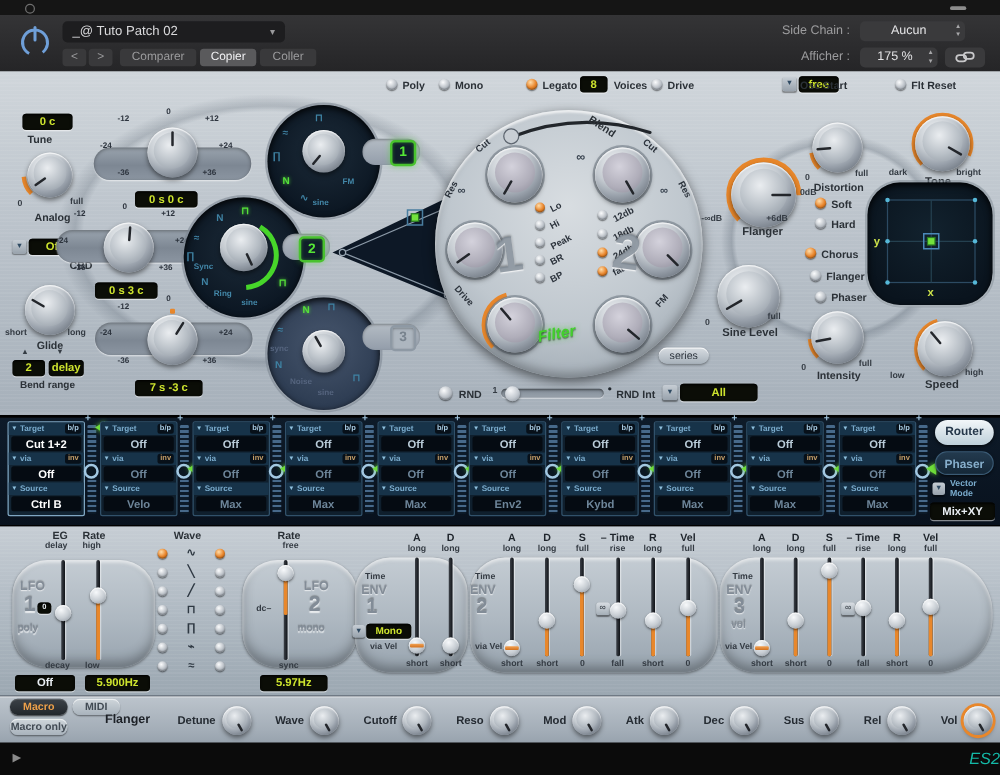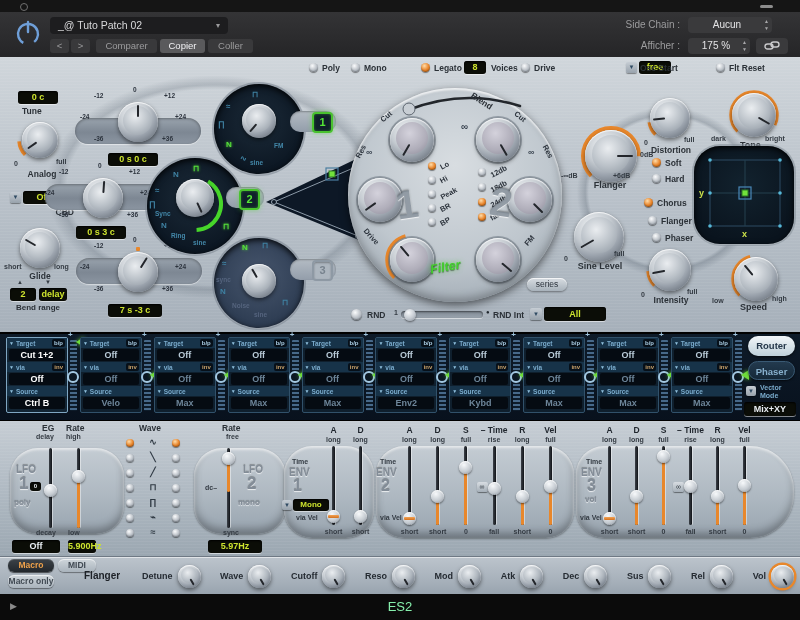--- a/index.html
+++ b/index.html
@@ -151,21 +151,21 @@
         background:linear-gradient(180deg,#bcc4cc,#a4aeb8 70%,#97a2ad);box-shadow:inset 0 1px 0 rgba(255,255,255,.55);}
   .mbtn{position:absolute;height:13px;border-radius:6px;font-size:8.5px;font-weight:bold;text-align:center;line-height:13px;
         background:linear-gradient(#cfd6db,#a9b3bc);color:#424b54;box-shadow:0 1px 1px rgba(0,0,0,.4), inset 0 1px 0 rgba(255,255,255,.6);}
   .mbtn.dark{background:linear-gradient(#3c4248,#22272c);color:#eda04a;box-shadow:0 1px 1px rgba(0,0,0,.6), inset 0 1px 0 rgba(255,255,255,.15);}
   .mks{position:absolute;left:142px;top:561px;width:652px;height:30px;display:flex;justify-content:space-between;align-items:center;}
   .mk-item{display:flex;align-items:center;gap:5px;}
   .mk-label{font-size:9px;font-weight:bold;color:#252b32;}
   .mk-knob{position:relative;width:23px;height:23px;}
   .mk-knob.accent{box-shadow:0 0 0 2.5px #e8872b, 0 2px 4px rgba(0,0,0,.5), inset 0 1px 1px rgba(255,255,255,.85);}
   .footer{left:0;top:594px;width:800px;height:26px;background:#0b0b0b;}
-  .es2{left:0;top:599px;width:800px;text-align:center;font-size:13px;color:#86efac;}
+  .es2{left:0;top:599px;width:800px;text-align:right;font-size:13px;color:#14b8a6;font-style:italic;}
   .fplay{left:10px;top:601px;font-size:9px;color:#8a8a8a;}
 </style>
 </head>
 <body>
 
 <div id="app">
 
   <div class="abs titlebar"></div>
   <span class="abs win-dot"></span>
   <span class="abs win-dash"></span>
@@ -844,21 +844,21 @@
     <div class="etrack"></div>
       <div class="efill" style="height: 64%;"></div>
     <div class="ehandle" style="bottom: 64%;"></div>
   </div>
   <span class="abs sm" style="left:36px;top:529px">decay</span>
   <span class="abs sm" style="left:68px;top:529px">low</span>
   <span class="abs embos" style="left:16px;top:464px;font-size:10px">LFO</span>
   <span class="abs embos" style="left:19px;top:474px;font-size:17px">1</span>
   <span class="abs embos" style="left:14px;top:498px;font-size:8px">poly</span>
   <div class="abs lcd white" style="left:12px;top:540px;width:48px;height:13px;line-height:13px">Off</div>
-  <div class="abs lcd" style="left:68px;top:540px;width:28px;height:13px;line-height:13px">5.900Hz</div>
+  <div class="abs lcd" style="left:68px;top:540px;width:52px;height:13px;line-height:13px">5.900Hz</div>
 
   <span class="abs lbl" style="left:139px;top:423px">Wave</span>
   <div class="wrows">
     <div class="wrow">
       <span class="led wled on"></span>
       <span class="wglyph">∿</span>
       <span class="led wled on"></span>
     </div>
 
     <div class="wrow">

